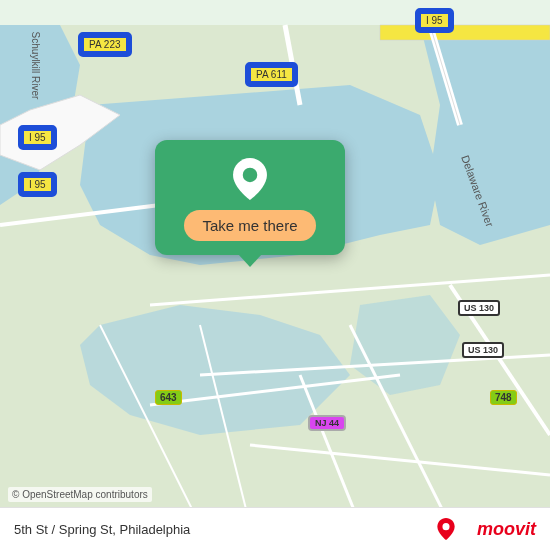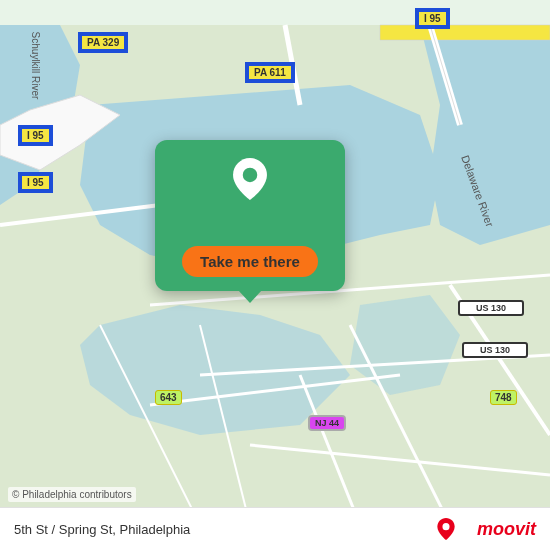--- a/index.html
+++ b/index.html
@@ -106,65 +106,64 @@
       border-top: 13px solid #3BAA6E;
     }
 
     #pin-icon {
       width: 42px;
       height: 42px;
       margin-bottom: 10px;
     }
 
     #take-me-there-btn {
-      background: #f97316;
+      background: #fdba74;
       border: none;
       border-radius: 20px;
       padding: 7px 18px;
       font-size: 15px;
-      font-weight: 700;
+      font-weight: 400;
       color: #333;
       cursor: pointer;
       white-space: nowrap;
-      margin-top: 36px;
     }
 
     
     .road-label {
       position: absolute;
-      background: #bef264;
+      background: #84cc16;
       border: 1px solid #c8ba00;
       border-radius: 3px;
       font-size: 10px;
       font-weight: bold;
       padding: 1px 4px;
       color: #333;
       z-index: 5;
     }
 
     .highway-label {
       position: absolute;
       background: #f5e642;
-      border: 4px solid #1d4ed8;
-      border-radius: 0;
+      border: 6px solid #1d4ed8;
+      border-radius: 5px;
       font-size: 10px;
-      font-weight: bold;
+      font-weight: normal;
       padding: 1px 5px;
       color: #333;
       z-index: 5;
     }
 
     .us-highway {
       position: absolute;
       background: white;
       border: 2px solid #333;
       border-radius: 3px;
       font-size: 9px;
       font-weight: bold;
-      padding: 1px 16px;
+      padding: 1px 4px;
       color: #333;
       z-index: 5;
     }
 
     .nj-highway {
       position: absolute;
       background: #d946ef;
       border: 2px solid #aaa;
       border-radius: 4px;
       font-size: 9px;
@@ -210,21 +209,21 @@
     <line x1="300" y1="350" x2="360" y2="500" stroke="#fff" stroke-width="3"></line>
     <line x1="100" y1="300" x2="200" y2="500" stroke="#fff" stroke-width="2"></line>
     <line x1="200" y1="300" x2="250" y2="500" stroke="#fff" stroke-width="2"></line>
 
     <line x1="450" y1="260" x2="550" y2="410" stroke="#fff" stroke-width="4"></line>
 
     <line x1="250" y1="420" x2="550" y2="450" stroke="#fff" stroke-width="3"></line>
   </svg>
 
   <div class="highway-label" style="top:8px;left:415px;">I 95</div>
-  <div class="highway-label" style="top:32px;left:78px;">PA 329</div>
+  <div class="highway-label" style="top:32px;left:78px;">PA 223</div>
   <div class="highway-label" style="top:62px;left:245px;text-align:right;">PA 611</div>
   <div class="highway-label" style="top:125px;left:18px;">I 95</div>
   <div class="highway-label" style="top:172px;left:18px;">I 95</div>
   <div class="us-highway" style="top:300px;left:458px;">US 130</div>
   <div class="us-highway" style="top:342px;left:462px;">US 130</div>
   <div class="nj-highway" style="top:415px;left:308px;">NJ 44</div>
   <div class="road-label" style="top:390px;left:155px;">643</div>
   <div class="road-label" style="top:390px;left:490px;">748</div>
 
   <div style="position:absolute;top:185px;left:440px;font-size:11px;color:#555;transform:rotate(70deg);z-index:5;white-space:nowrap;">Delaware River</div>
@@ -233,21 +232,21 @@
 
   <div id="popup-card">
 
     <svg id="pin-icon" viewBox="0 0 42 52" xmlns="http://www.w3.org/2000/svg">
       <path d="M21,0 C9.4,0 0,9.4 0,21 C0,36.75 21,52 21,52 C21,52 42,36.75 42,21 C42,9.4 32.6,0 21,0Z" fill="white"></path>
       <circle cx="21" cy="21" r="9" fill="#3BAA6E"></circle>
     </svg>
     <button id="take-me-there-btn">Take me there</button>
   </div>
 
-  <div id="copyright">© Philadelphia contributors</div>
+  <div id="copyright">© OpenStreetMap contributors</div>
 
   <div id="bottom-bar">
     <span id="location-text">5th St / Spring St, Philadelphia</span>
     <div id="moovit-logo">
 
       <svg id="moovit-icon" viewBox="0 0 22 28" xmlns="http://www.w3.org/2000/svg">
         <path d="M11,0 C4.9,0 0,4.9 0,11 C0,19.25 11,28 11,28 C11,28 22,19.25 22,11 C22,4.9 17.1,0 11,0Z" fill="#E8001C"></path>
         <circle cx="11" cy="11" r="4.5" fill="white"></circle>
       </svg>
       <span id="moovit-text">moovit</span>

